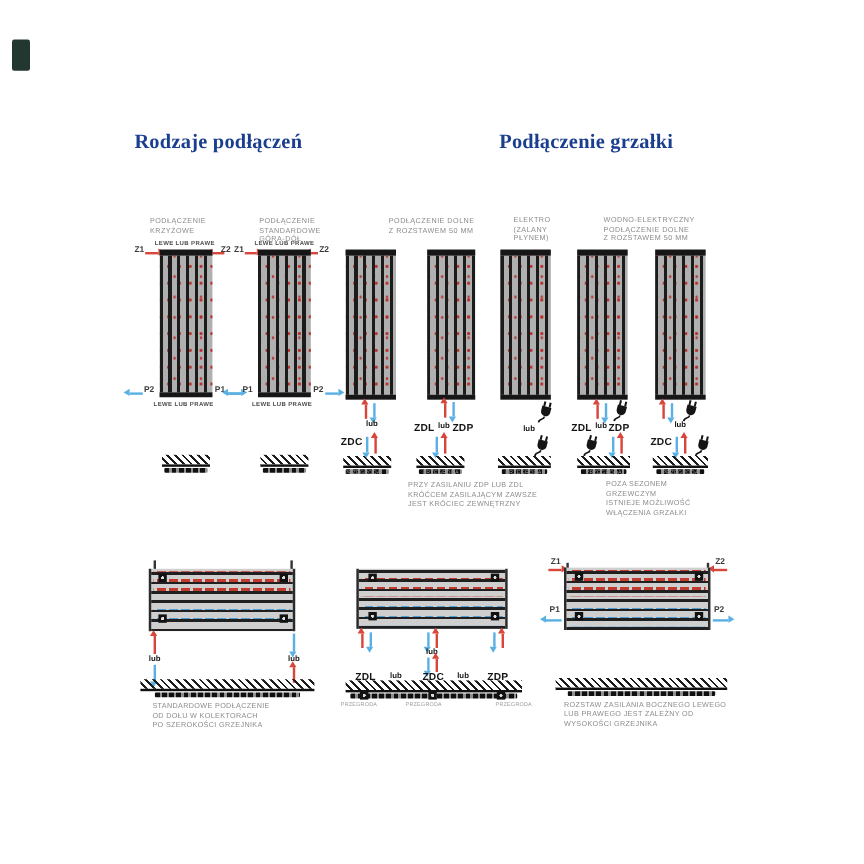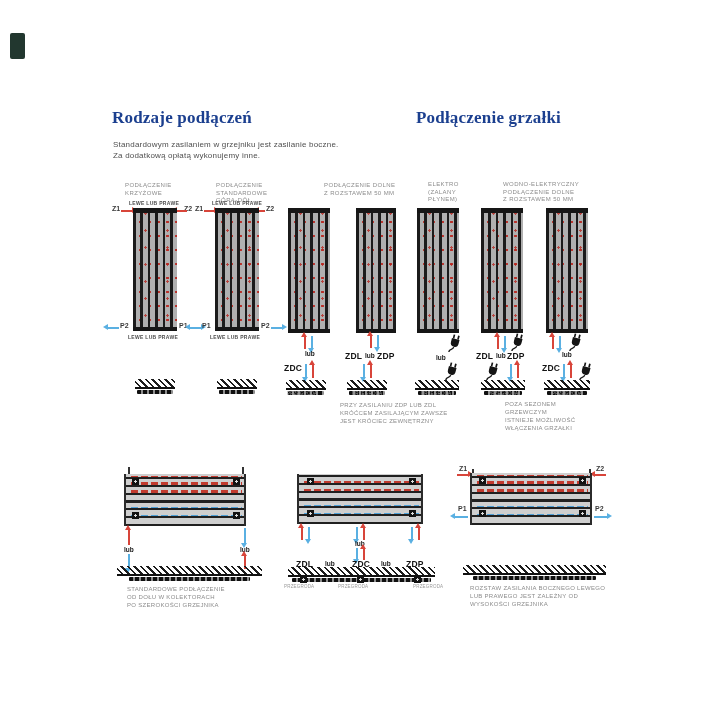--- a/index.html
+++ b/index.html
@@ -76,22 +76,20 @@
 </style>
 </head>
 <body>
 
 <div class="page">
 
   <div class="corner-tab"></div>
 
   <div class="t-big" style="left:416px;top:108px">Podłączenie grzałki</div>
   <div class="t-big" style="left:112px;top:108px">Rodzaje podłączeń</div>
-  <div class="t-sub" style="left:113px;top:139px">Standardowym zasilaniem w grzejniku jest zasilanie boczne.
-Za dodatkową opłatą wykonujemy inne.</div>
 
   <div class="t-col" style="left:125px;top:182px">PODŁĄCZENIE
 KRZYŻOWE</div>
   <div class="t-note" style="left:129px;top:200px">LEWE LUB PRAWE</div>
   <div class="t-port" style="left:112px;top:205px">Z1</div>
   <i class="ar h right red" style="left:121px;top:210px;width:11px"></i>
   <div class="t-port" style="left:184px;top:205px">Z2</div>
   <i class="ar h left red" style="left:177px;top:210px;width:10px"></i>
   <div class="vrad" style="left:133px;top:208px;width:44px;height:123px">
     <div class="spk"></div>

